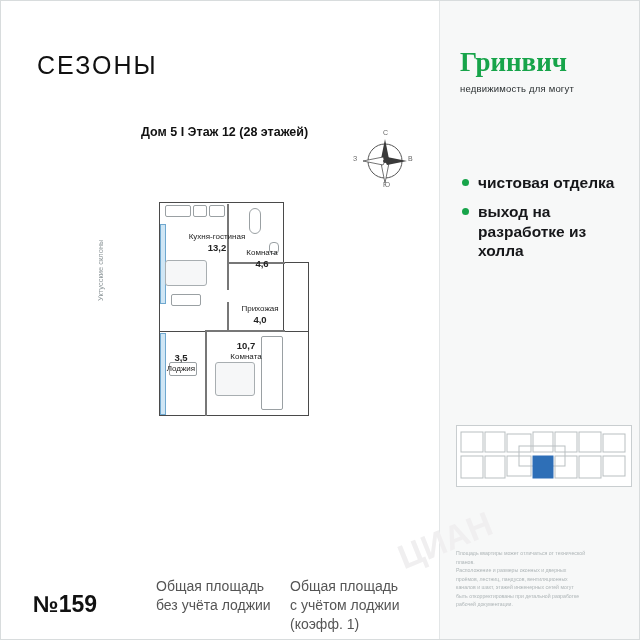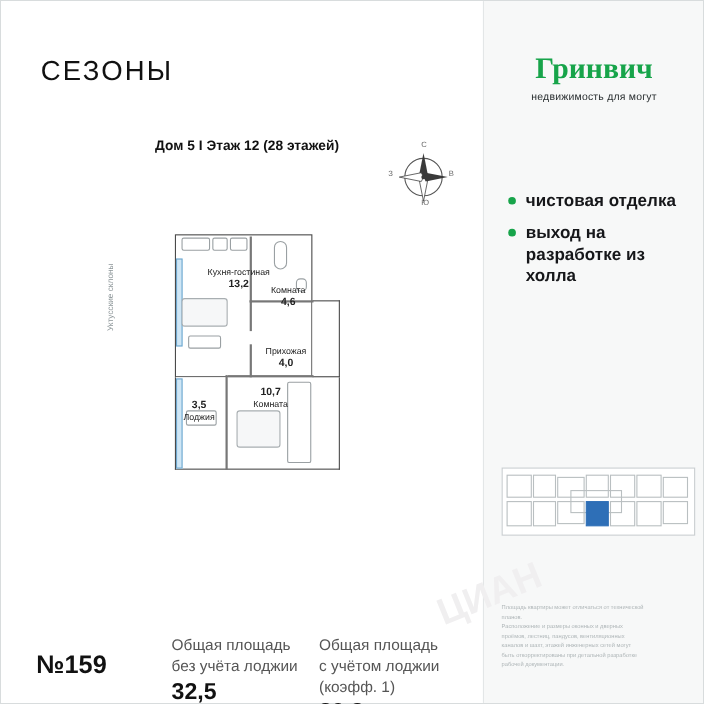--- a/index.html
+++ b/index.html
@@ -39,38 +39,38 @@
   }
   
   .compass { position:absolute; left:352px; top:128px; width:64px; height:64px; }
   .compass .lbl { position:absolute; font-size:7px; color:#666; }
   .compass .n { left:30px; top:0px; }
   .compass .s { left:30px; top:52px; }
   .compass .w { left:0px;  top:26px; }
   .compass .e { left:55px; top:26px; }
 
   
-  .plan { position:absolute; left:148px; top:212px; width:160px; height:264px; }
+  .plan { position:absolute; left:148px; top:201px; width:160px; height:264px; }
   .wall { position:absolute; background:#fff; border:1.5px solid #4a4a4a; }
   .room-label {
     position:absolute; text-align:center; font-size:8px; color:#222;
     line-height:1.25; width:100%;
   }
   .room-area { font-weight:bold; font-size:9.5px; display:block; }
   .thinline { position:absolute; background:#777; }
   .balcony-glass { position:absolute; background:#cfe6f5; border:1px solid #6fa8cf; }
   .furn { position:absolute; border:1px solid #9aa0a3; background:#fff; border-radius:2px; }
   .furn-soft { position:absolute; border:1px solid #a8aeb1; background:#f6f7f8; border-radius:3px; }
 
   
   .side {
     position:absolute; right:0; top:0; width:200px; height:638px;
     background:#f7f8f8; border-left:1px solid #e3e6e7;
   }
-  .logo-box { position:absolute; left:20px; top:46px; width:160px;text-align:center; }
+  .logo-box { position:absolute; left:20px; top:46px; width:160px; }
   .logo-main {
     font-size:27px; font-weight:bold; color:#17a44a; letter-spacing:0px;
     font-family:"Liberation Serif", serif;
   }
   .logo-sub { font-size:9.5px; color:#2a2f31; margin-top:5px; letter-spacing:.2px;}
   .features { position:absolute; left:22px; top:172px; width:170px; }
   .feature { position:relative; padding-left:16px; margin-bottom:10px;
     font-size:15.5px; font-weight:bold; color:#16171a; line-height:1.25; }
   .feature .dot {
     position:absolute; left:0; top:6px; width:7px; height:7px;
@@ -179,21 +179,20 @@
         <span>Лоджия</span>
       </div>
     </div>
 
     <div class="footer">
       <div class="flat-no">№159</div>
 
       <div class="area-block area-1">
         <div class="area-cap" style="white-space:pre-line;">Общая площадь
 без учёта лоджии</div>
-        <div class="area-val">32,5</div>
       </div>
 
       <div class="area-block area-2">
         <div class="area-cap" style="white-space:pre-line;">Общая площадь
 с учётом лоджии (коэфф. 1)</div>
         <div class="area-val">20,3</div>
       </div>
     </div>
   </div>
 

